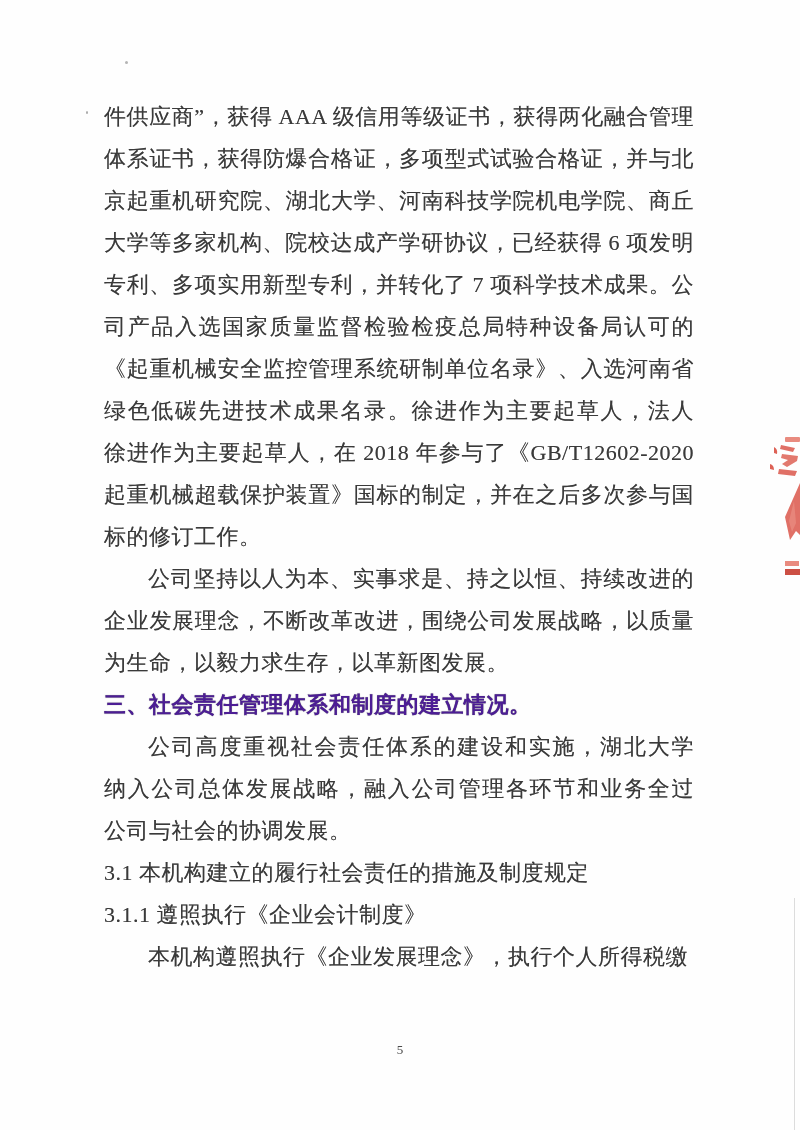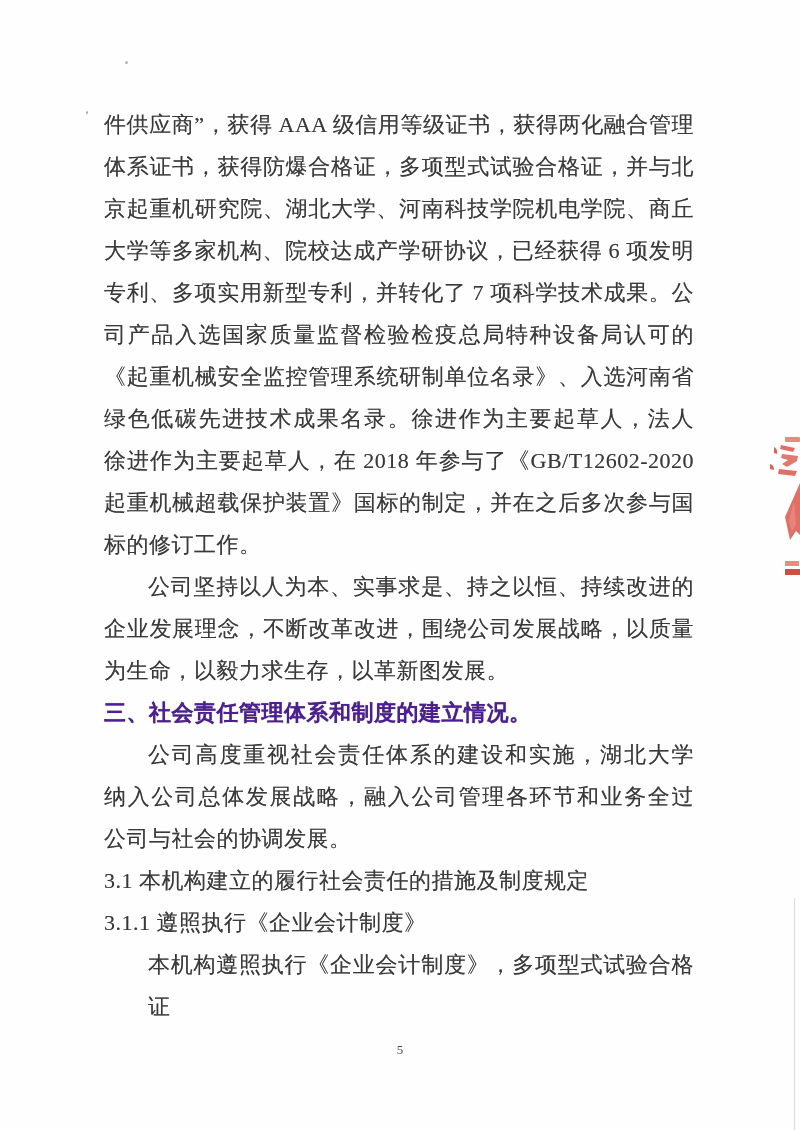--- a/index.html
+++ b/index.html
@@ -6,21 +6,21 @@
   .page{
     position:relative;
     width:800px;height:1130px;
     background:#fefefe;
     overflow:hidden;
     font-family:"Liberation Serif","DejaVu Serif",serif;
     color:#383838;
   }
   .content{
     position:absolute;
-    left:104px;top:104px;
+    left:104px;top:96px;
     width:590px;
   }
   .ln{
     height:42px;
     line-height:42px;
     font-size:22px;
     white-space:normal;
     text-align:justify;
     letter-spacing:0.5px;
     color:#3a3a3a;
@@ -81,21 +81,21 @@
     <div class="ln">标的修订工作。</div>
     <div class="ln j ind">公司坚持以人为本、实事求是、持之以恒、持续改进的</div>
     <div class="ln j">企业发展理念，不断改革改进，围绕公司发展战略，以质量</div>
     <div class="ln">为生命，以毅力求生存，以革新图发展。</div>
     <div class="ln bold">三、社会责任管理体系和制度的建立情况。</div>
     <div class="ln j ind">公司高度重视社会责任体系的建设和实施，湖北大学</div>
     <div class="ln j">纳入公司总体发展战略，融入公司管理各环节和业务全过</div>
     <div class="ln">公司与社会的协调发展。</div>
     <div class="ln">3.1 本机构建立的履行社会责任的措施及制度规定</div>
     <div class="ln">3.1.1 遵照执行《企业会计制度》</div>
-    <div class="ln ind">本机构遵照执行《企业会计制度》，多项型式试验合格证</div>
+    <div class="ln ind">本机构遵照执行《企业发展理念》，执行个人所得税缴</div>
   </div>
 
   <div class="stamp">
     <svg width="32" height="152" viewBox="0 0 32 152" xmlns="http://www.w3.org/2000/svg">
 
       <rect x="17" y="4" width="15" height="5" rx="1" fill="#e98b7f"></rect>
 
       <path d="M6 14 q4 2 3 7 l-3 -1 z" fill="#dd6155"></path>
       <path d="M2 31 q4 1 4 6 l-4 -1 z" fill="#dd6155"></path>
       <path d="M13 12 l14 3 -2 4 -13 -3 z" fill="#dd6155" opacity="0.9"></path>

